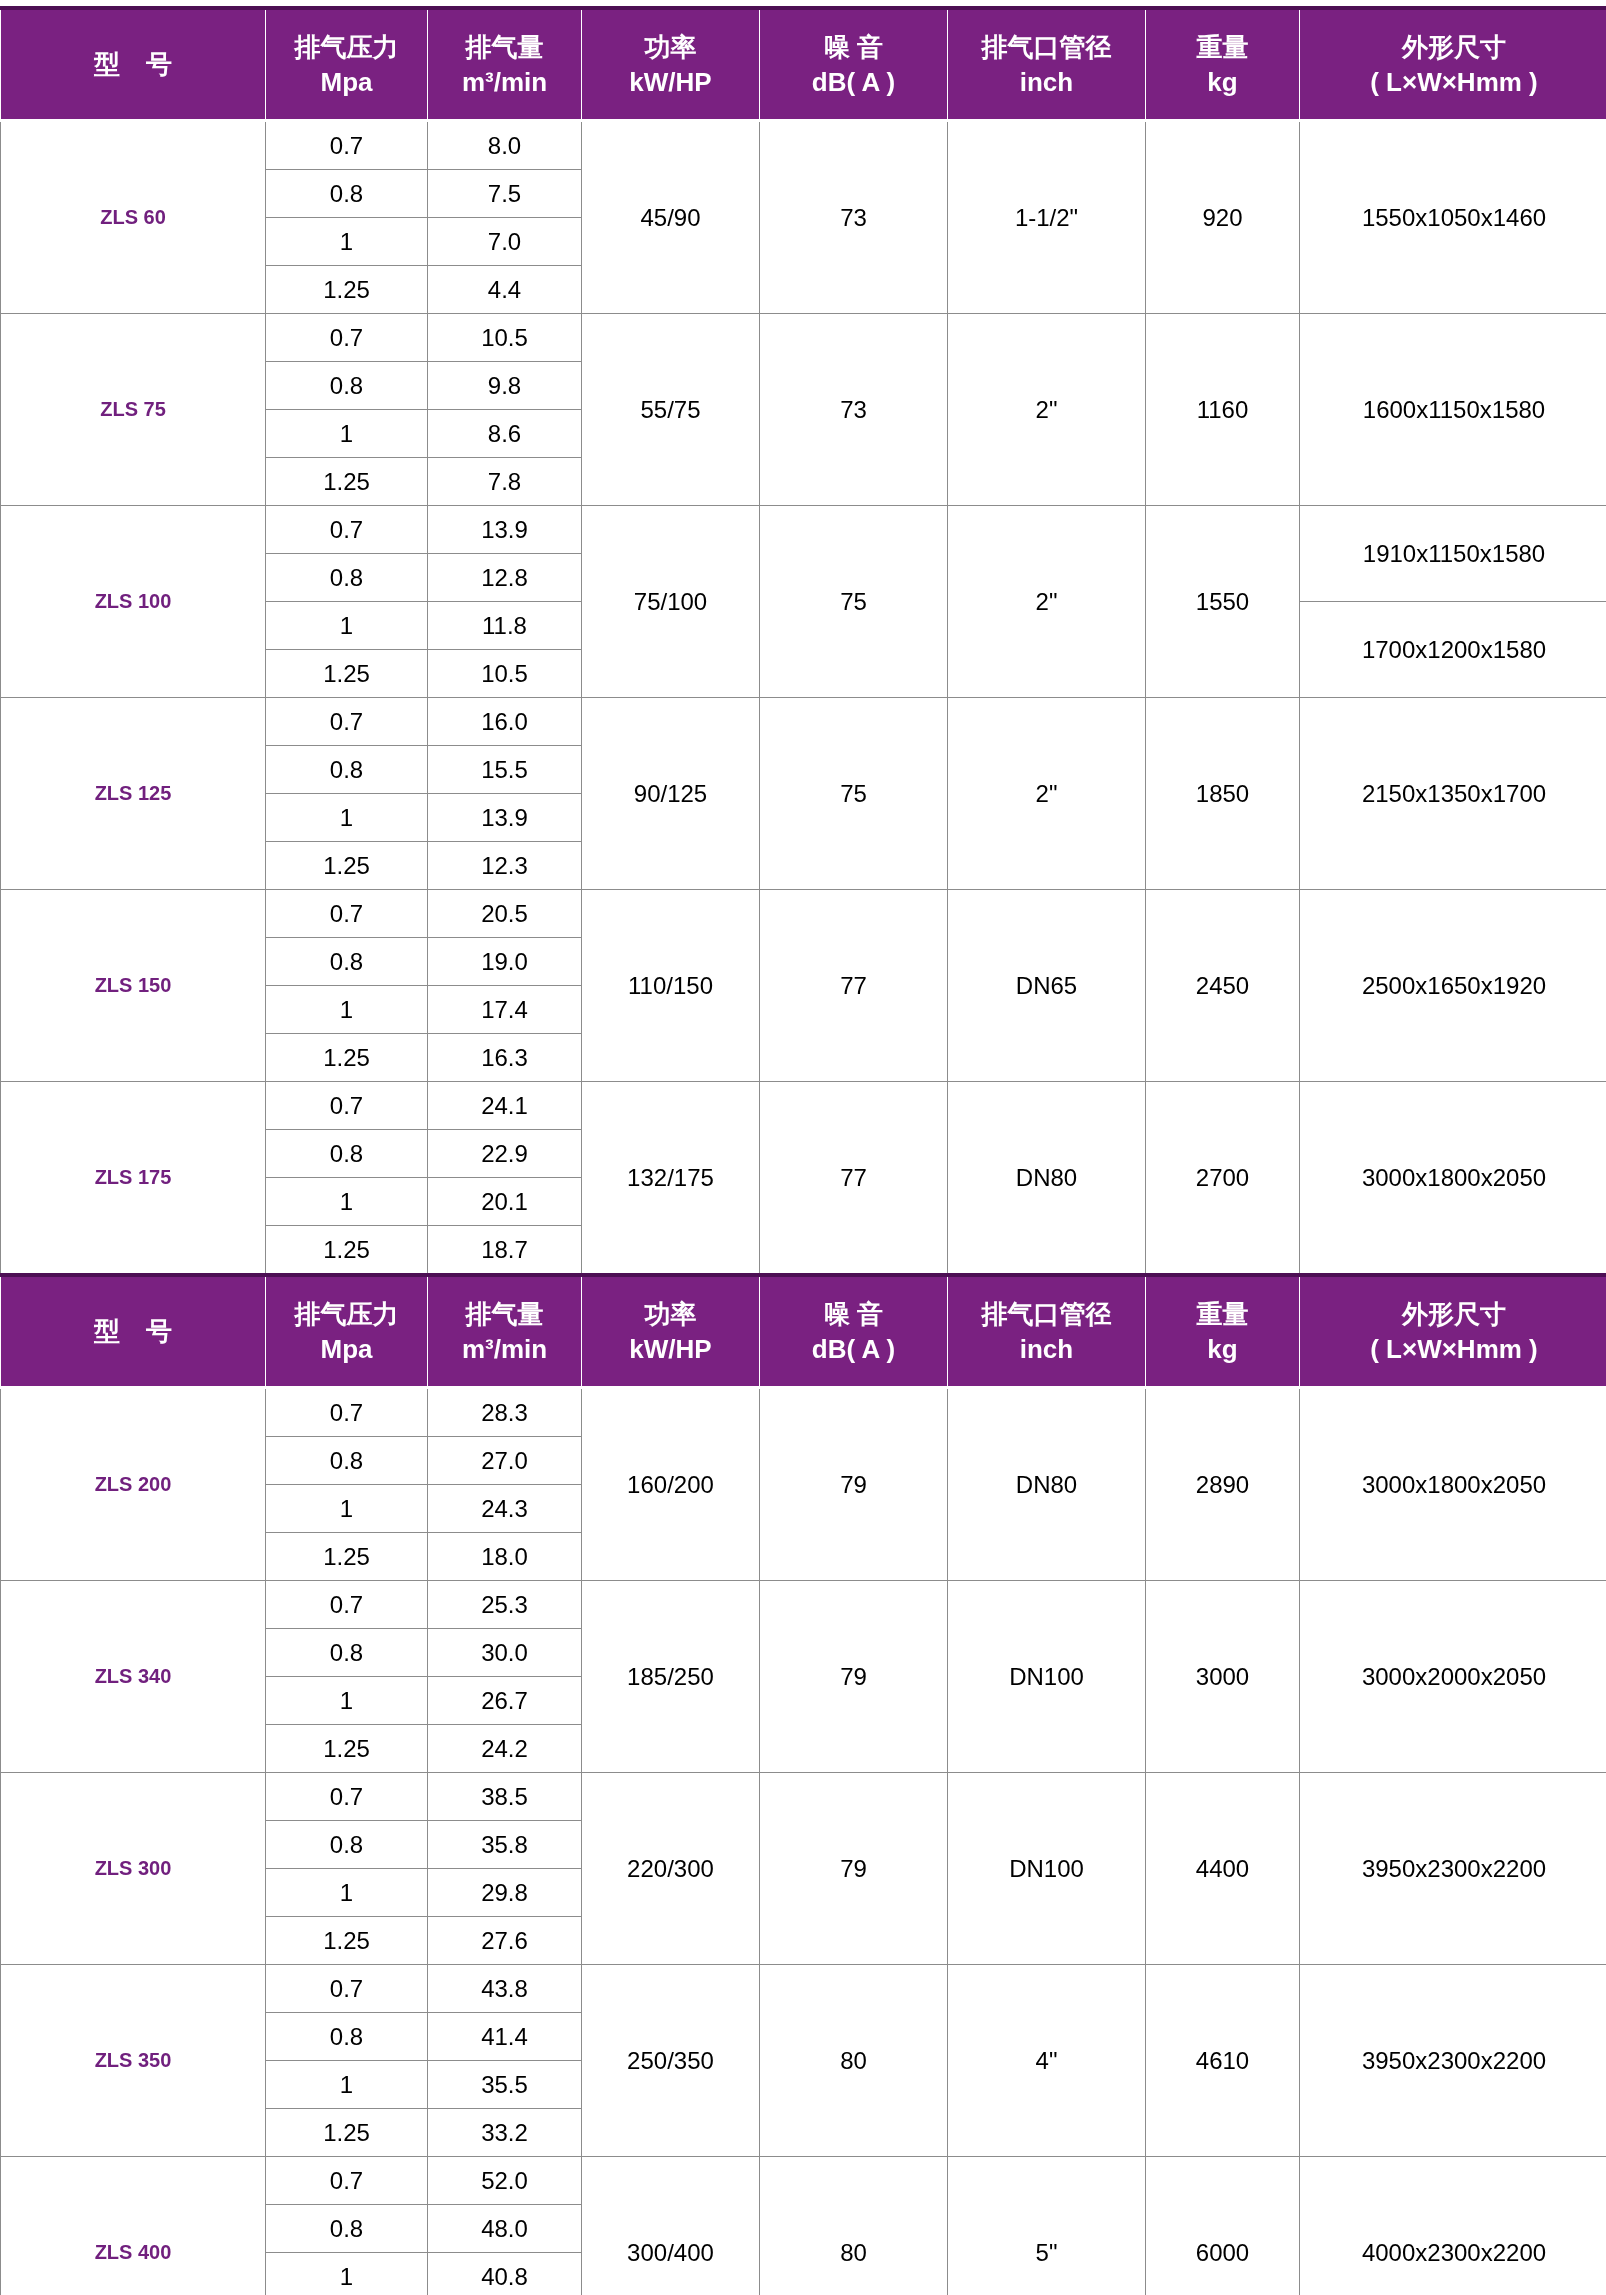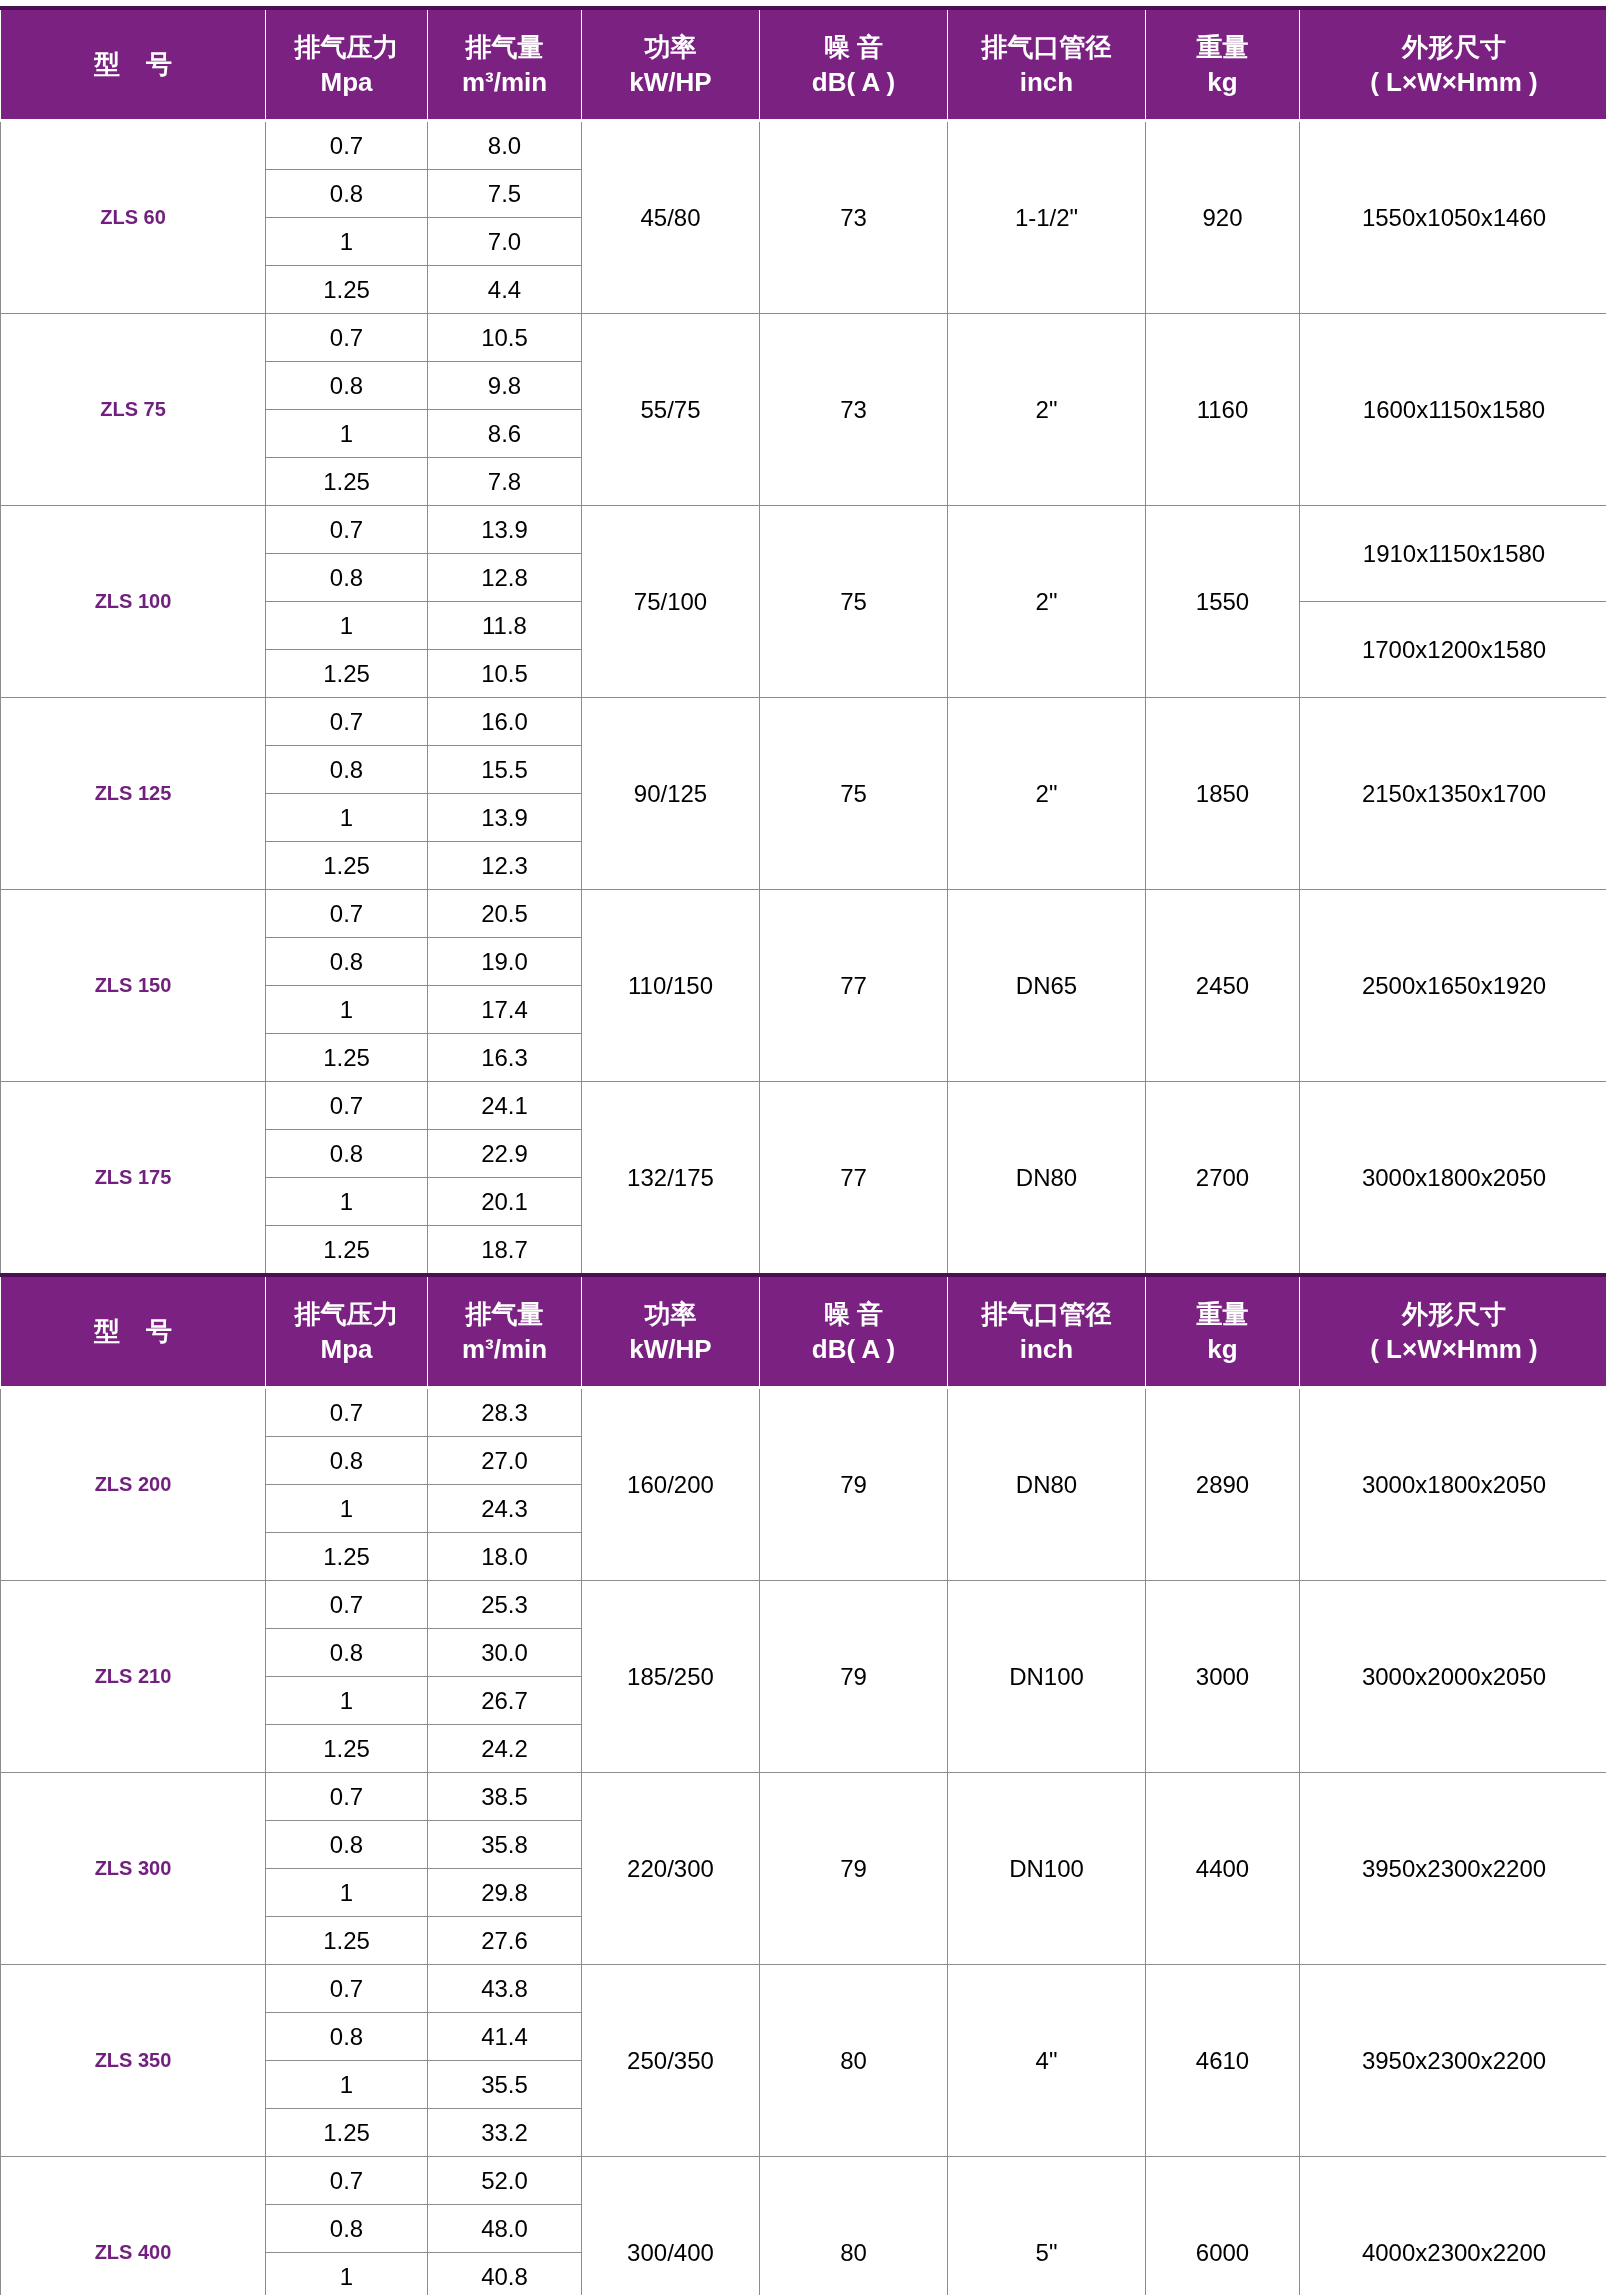--- a/index.html
+++ b/index.html
@@ -92,21 +92,21 @@
         </th>
         <th>
           <div>外形尺寸</div>
           <div>( L×W×Hmm )</div>
         </th>
       </tr>
       <tr>
         <td rowspan="4" class="c-model">ZLS 60</td>
         <td>0.7</td>
         <td>8.0</td>
-        <td rowspan="4">45/80</td>
+        <td rowspan="4">45/90</td>
         <td rowspan="4">73</td>
         <td rowspan="4">1-1/2"</td>
         <td rowspan="4">920</td>
         <td rowspan="4">1550x1050x1460</td>
       </tr>
       <tr>
         <td>0.8</td>
         <td>7.5</td>
       </tr>
       <tr>
@@ -277,21 +277,21 @@
       </tr>
       <tr>
         <td>1</td>
         <td>24.3</td>
       </tr>
       <tr>
         <td>1.25</td>
         <td>18.0</td>
       </tr>
       <tr>
-        <td rowspan="4" class="c-model">ZLS 210</td>
+        <td rowspan="4" class="c-model">ZLS 340</td>
         <td>0.7</td>
         <td>25.3</td>
         <td rowspan="4">185/250</td>
         <td rowspan="4">79</td>
         <td rowspan="4">DN100</td>
         <td rowspan="4">3000</td>
         <td rowspan="4">3000x2000x2050</td>
       </tr>
       <tr>
         <td>0.8</td>

